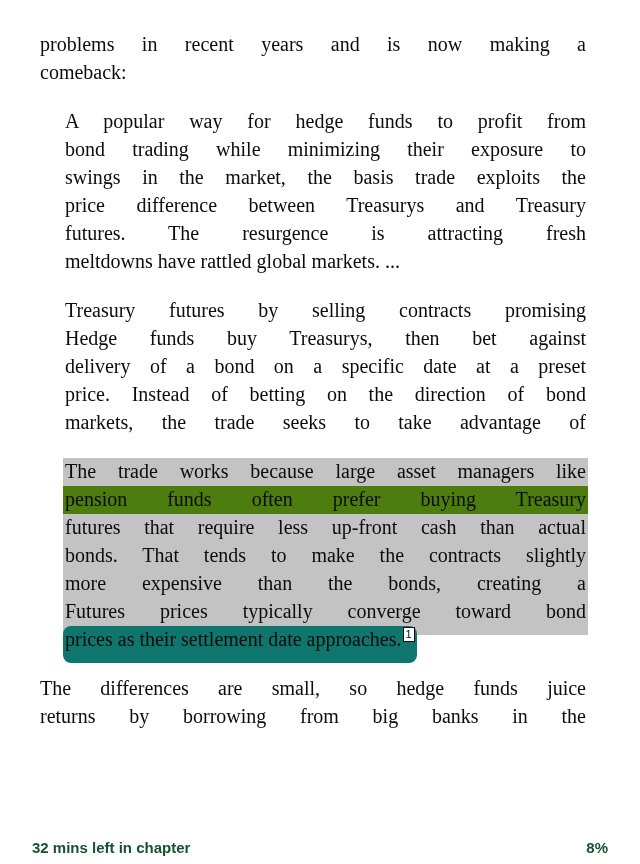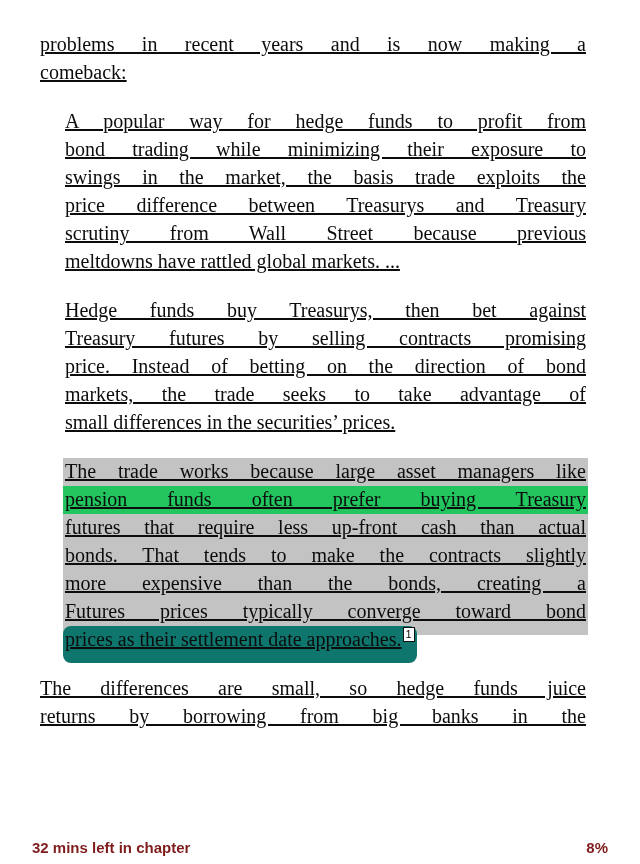--- a/index.html
+++ b/index.html
@@ -17,21 +17,20 @@
     font-size:20px;
     line-height:28px;
   }
   .para { margin:0 0 21px 0; }
   .para.quote { margin-left:25px; }
   .line {
     text-align:justify;
     text-align-last:justify;
     text-justify:inter-word;
     white-space:normal;
-    text-decoration:underline;
   }
   .line.last {
     text-align:left;
     text-align-last:left;
   }
   .hl {
     padding:2px 2px 13px 2px;
     margin:0 -2px;
     -webkit-box-decoration-break:clone;
     box-decoration-break:clone;
@@ -56,50 +55,50 @@
   }
   .footer {
     position:absolute;
     left:32px; right:32px; bottom:8px;
     display:flex;
     justify-content:space-between;
     align-items:baseline;
     font-family:"Liberation Sans","DejaVu Sans",sans-serif;
     font-weight:bold;
     font-size:15px;
-    color:#7f1d1d;
+    color:#14532d;
   }
 </style>
 </head>
 <body>
 
 <div class="page">
   <main class="content" id="content">
       <div class="para body">
         <div class="line">problems in recent years and is now making a</div>
         <div class="line last">comeback:</div>
       </div>
       <div class="para quote">
         <div class="line">A popular way for hedge funds to profit from</div>
         <div class="line">bond trading while minimizing their exposure to</div>
         <div class="line">swings in the market, the basis trade exploits the</div>
         <div class="line">price difference between Treasurys and Treasury</div>
-        <div class="line">scrutiny from Wall Street because previous</div>
+        <div class="line">futures. The resurgence is attracting fresh</div>
         <div class="line last">meltdowns have rattled global markets. ...</div>
       </div>
       <div class="para quote">
+        <div class="line">Treasury futures by selling contracts promising</div>
         <div class="line">Hedge funds buy Treasurys, then bet against</div>
-        <div class="line">Treasury futures by selling contracts promising</div>
+        <div class="line">delivery of a bond on a specific date at a preset</div>
         <div class="line">price. Instead of betting on the direction of bond</div>
         <div class="line">markets, the trade seeks to take advantage of</div>
-        <div class="line last">small differences in the securities’ prices.</div>
       </div>
       <div class="para quote highlighted">
         <div class="line"><span class="hl" style="background: rgb(195, 195, 195);">The trade works because large asset managers like</span></div>
-        <div class="line"><span class="hl" style="background: #22c55e; margin-top: 24px;">pension funds often prefer buying Treasury</span></div>
+        <div class="line"><span class="hl" style="background: #4d7c0f; margin-top: 24px;">pension funds often prefer buying Treasury</span></div>
         <div class="line"><span class="hl" style="background: rgb(195, 195, 195);">futures that require less up-front cash than actual</span></div>
         <div class="line"><span class="hl" style="background: rgb(195, 195, 195);">bonds. That tends to make the contracts slightly</span></div>
         <div class="line"><span class="hl" style="background: rgb(195, 195, 195); border-radius: 7px;">more expensive than the bonds, creating a</span></div>
         <div class="line"><span class="hl" style="background: rgb(195, 195, 195);">Futures prices typically converge toward bond</span></div>
         <div class="line last"><span class="hl" style="background: #0f766e; border-radius: 8px;">prices as their settlement date approaches.<span class="footnote-box">1</span></span></div>
       </div>
       <div class="para body">
         <div class="line">The differences are small, so hedge funds juice</div>
         <div class="line">returns by borrowing from big banks in the</div>
       </div>

